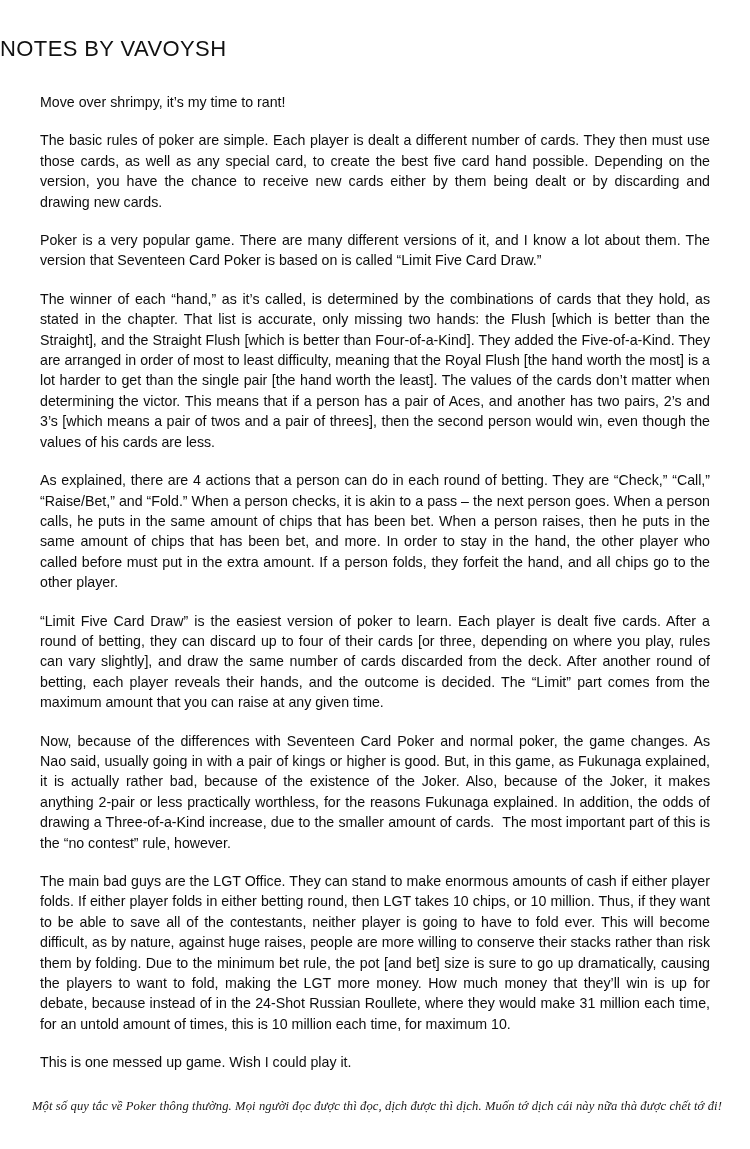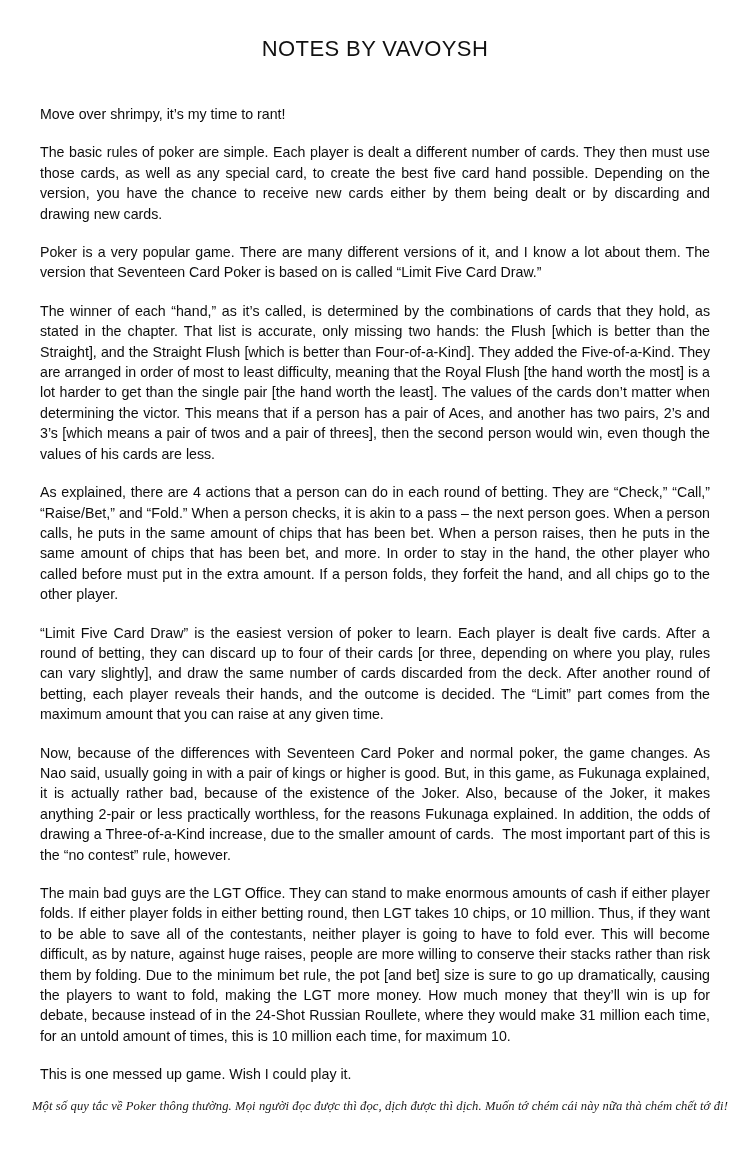--- a/index.html
+++ b/index.html
@@ -18,33 +18,33 @@
   }
   .page {
     width: 750px;
     height: 1149px;
     box-sizing: border-box;
     padding: 0;
     background: #ffffff;
     position: relative;
   }
   .doc-title {
-    text-align: center;
+    text-align: left;
     font-size: 22px;
     font-weight: 400;
     letter-spacing: 0.4px;
     margin: 0;
     padding-top: 36px;
     color: #111111;
     font-family: "Liberation Sans", sans-serif;
   }
   .body-area {
     position: absolute;
     left: 40px;
-    top: 104px;
+    top: 92px;
     width: 670px;
   }
   p.para {
     margin: 0 0 18px 0;
     font-size: 14.2px;
     line-height: 20.4px;
     text-align: justify;
     text-justify: inter-word;
     color: #0d0d0d;
     white-space: pre-wrap;
@@ -80,15 +80,15 @@
     <p class="para">The basic rules of poker are simple. Each player is dealt a different number of cards. They then must use those cards, as well as any special card, to create the best five card hand possible. Depending on the version, you have the chance to receive new cards either by them being dealt or by discarding and drawing new cards.</p>
     <p class="para">Poker is a very popular game. There are many different versions of it, and I know a lot about them. The version that Seventeen Card Poker is based on is called “Limit Five Card Draw.”</p>
     <p class="para">The winner of each “hand,” as it’s called, is determined by the combinations of cards that they hold, as stated in the chapter. That list is accurate, only missing two hands: the Flush [which is better than the Straight], and the Straight Flush [which is better than Four-of-a-Kind]. They added the Five-of-a-Kind. They are arranged in order of most to least difficulty, meaning that the Royal Flush [the hand worth the most] is a lot harder to get than the single pair [the hand worth the least]. The values of the cards don’t matter when determining the victor. This means that if a person has a pair of Aces, and another has two pairs, 2’s and 3’s [which means a pair of twos and a pair of threes], then the second person would win, even though the values of his cards are less.</p>
     <p class="para">As explained, there are 4 actions that a person can do in each round of betting. They are “Check,” “Call,” “Raise/Bet,” and “Fold.” When a person checks, it is akin to a pass – the next person goes. When a person calls, he puts in the same amount of chips that has been bet. When a person raises, then he puts in the same amount of chips that has been bet, and more. In order to stay in the hand, the other player who called before must put in the extra amount. If a person folds, they forfeit the hand, and all chips go to the other player.</p>
     <p class="para">“Limit Five Card Draw” is the easiest version of poker to learn. Each player is dealt five cards. After a round of betting, they can discard up to four of their cards [or three, depending on where you play, rules can vary slightly], and draw the same number of cards discarded from the deck. After another round of betting, each player reveals their hands, and the outcome is decided. The “Limit” part comes from the maximum amount that you can raise at any given time.</p>
     <p class="para">Now, because of the differences with Seventeen Card Poker and normal poker, the game changes. As Nao said, usually going in with a pair of kings or higher is good. But, in this game, as Fukunaga explained, it is actually rather bad, because of the existence of the Joker. Also, because of the Joker, it makes anything 2-pair or less practically worthless, for the reasons Fukunaga explained. In addition, the odds of drawing a Three-of-a-Kind increase, due to the smaller amount of cards.  The most important part of this is the “no contest” rule, however.</p>
     <p class="para">The main bad guys are the LGT Office. They can stand to make enormous amounts of cash if either player folds. If either player folds in either betting round, then LGT takes 10 chips, or 10 million. Thus, if they want to be able to save all of the contestants, neither player is going to have to fold ever. This will become difficult, as by nature, against huge raises, people are more willing to conserve their stacks rather than risk them by folding. Due to the minimum bet rule, the pot [and bet] size is sure to go up dramatically, causing the players to want to fold, making the LGT more money. How much money that they’ll win is up for debate, because instead of in the 24-Shot Russian Roullete, where they would make 31 million each time, for an untold amount of times, this is 10 million each time, for maximum 10.</p>
     <p class="para last-para">This is one messed up game. Wish I could play it.</p>
   </div>
 
-  <div class="footer-note">Một số quy tắc về Poker thông thường. Mọi người đọc được thì đọc, dịch được thì dịch. Muốn tớ chém cái này nữa thà chém chết tớ đi!</div>
+  <div class="footer-note">Một số quy tắc về Poker thông thường. Mọi người đọc được thì đọc, dịch được thì dịch. Muốn tớ dịch cái này nữa thà được chết tớ đi!</div>
 
 </div>
 
 </body></html>

